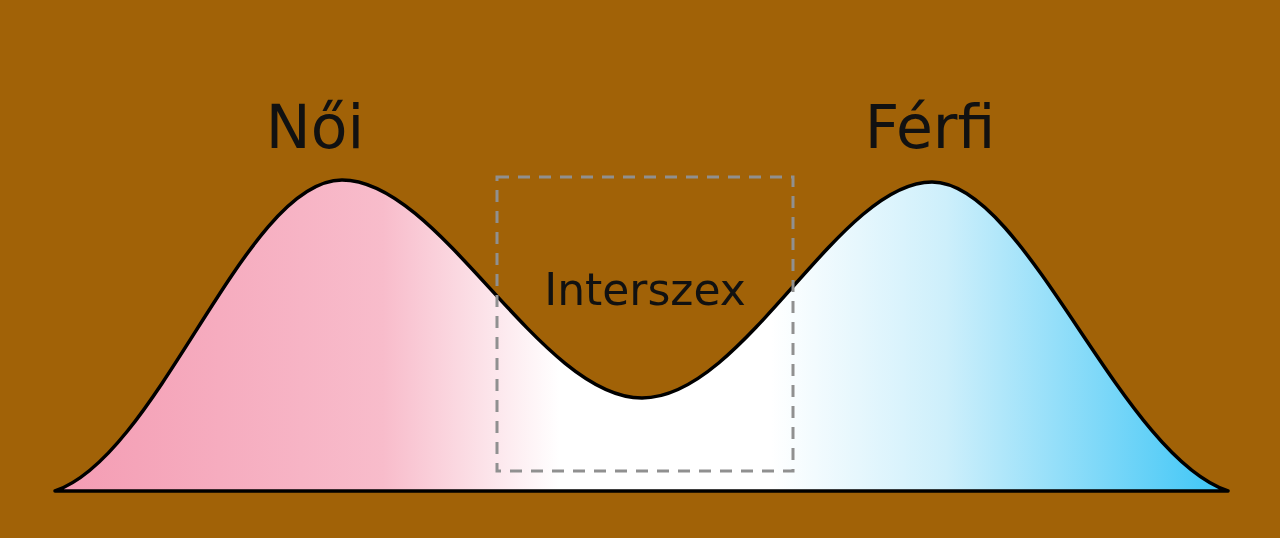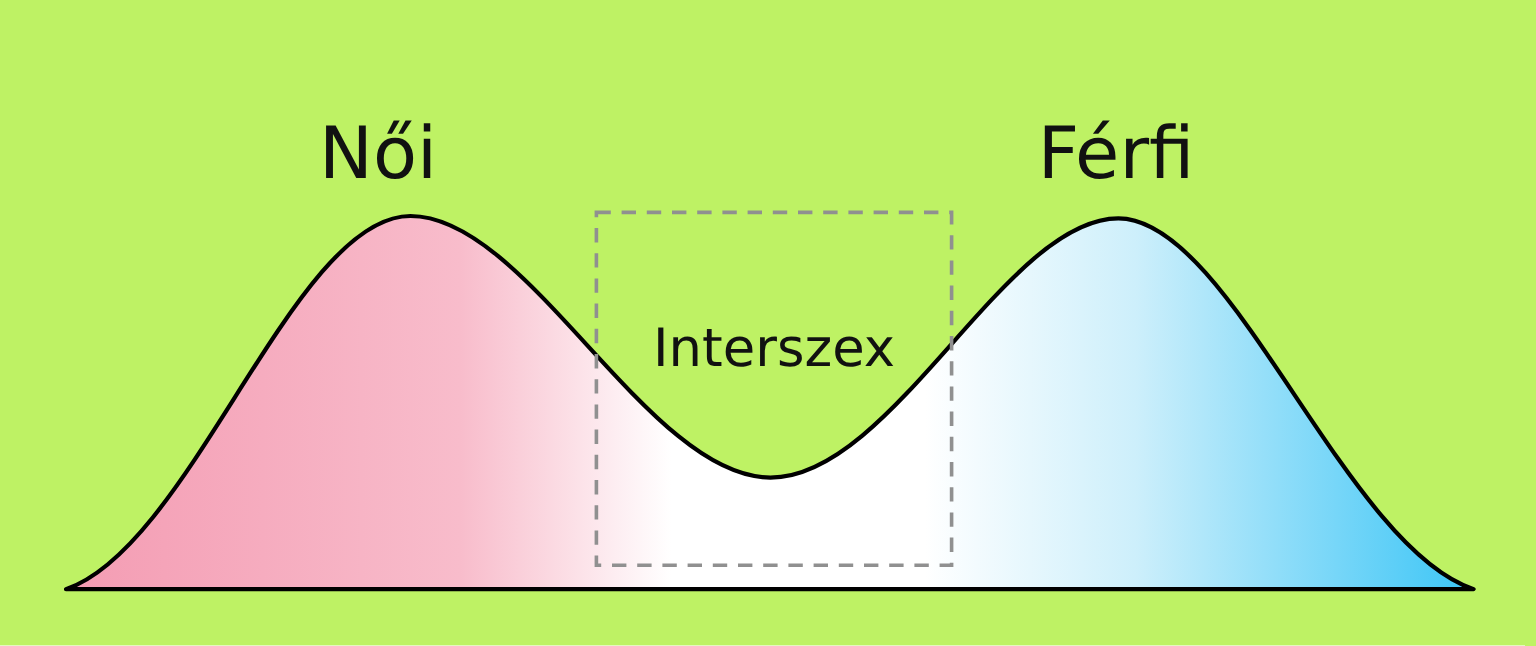--- a/index.html
+++ b/index.html
@@ -4,21 +4,21 @@
 <style>
   html, body {
     margin: 0;
     padding: 0;
     background: #ffffff;
   }
   .canvas {
     position: relative;
     width: 1280px;
     height: 538px;
-    background: #bef264;
+    background: #a16207;
     overflow: hidden;
     font-family: "DejaVu Sans", sans-serif;
   }
   svg {
     display: block;
   }
   .peak-label {
     font-family: "DejaVu Sans", sans-serif;
     font-size: 60px;
     fill: #111111;

